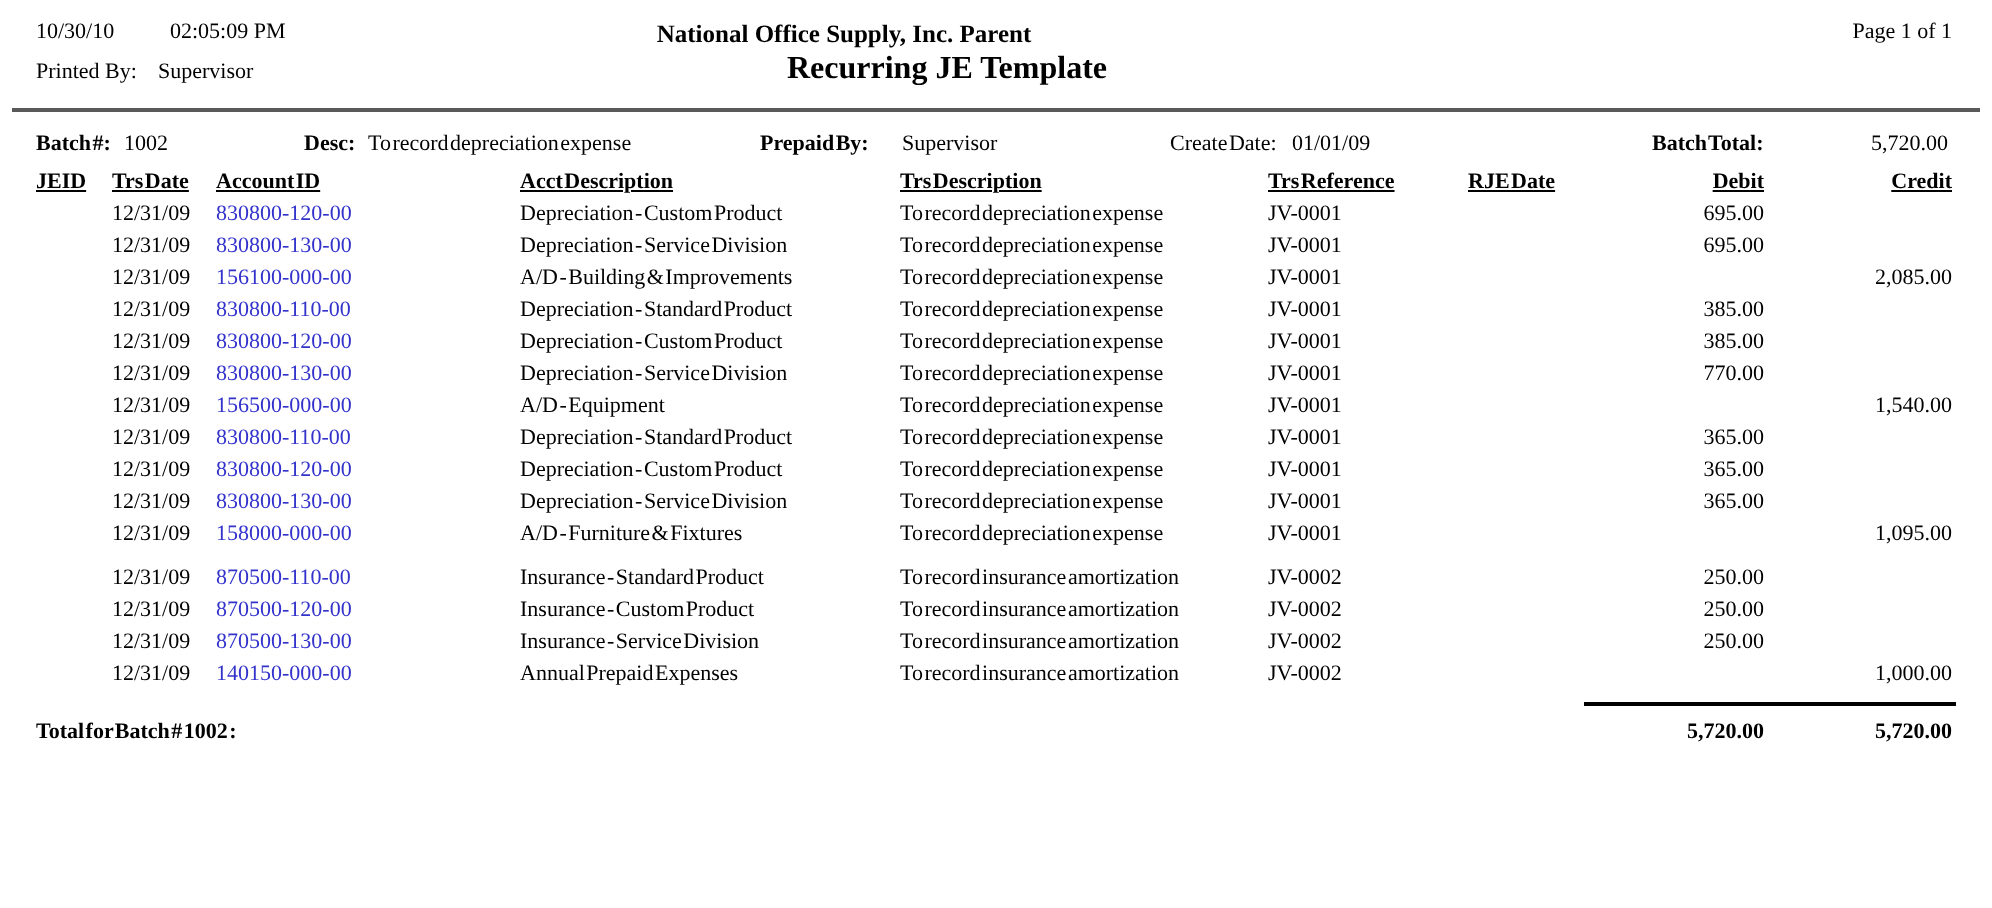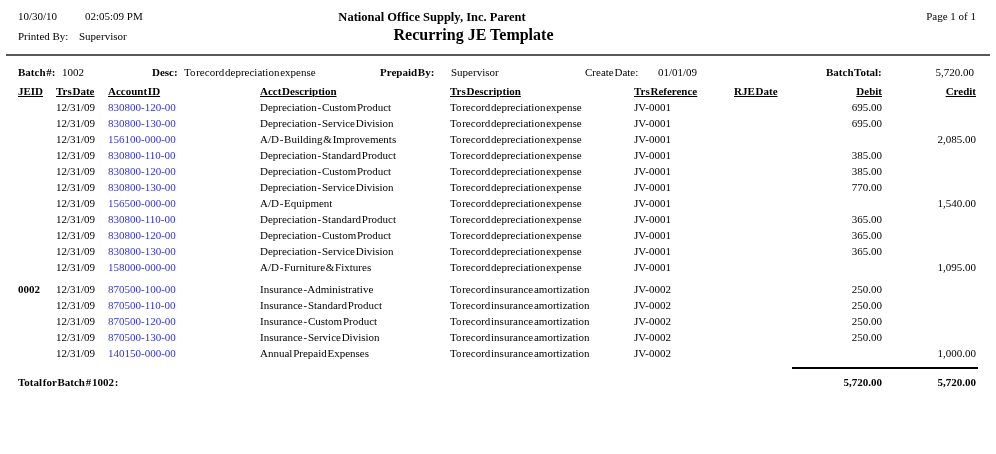--- a/index.html
+++ b/index.html
@@ -2,34 +2,34 @@
 <html><head>
 <meta charset="utf-8">
 <style>
   html,body { margin:0; padding:0; background:#fff; }
   .page {
     position:relative; width:996px; height:454px; background:#ffffff;
     font-family:"Liberation Serif", serif; font-size:11px; color:#000;
     overflow:hidden;
   }
   .abs { position:absolute; white-space:nowrap; }
-  .company { top:10px; left:0; width:844px; text-align:center; font-size:12.5px; font-weight:bold;padding-left:10px; }
+  .company { top:10px; left:0; width:844px; text-align:center; font-size:12.5px; font-weight:bold; }
   .report-title { top:26px; left:0; width:947px; text-align:center; font-size:16px; font-weight:bold; }
   .hdr-rule { position:absolute; top:54px; left:6px; width:984px; border-top:2px solid #595959; }
   .tight { word-spacing:-2px; }
   
   .batch-line span { position:absolute; top:66px; white-space:nowrap; }
   .bl-batch-label { left:18px; font-weight:bold; }
   .bl-batch-num  { left:62px; }
   .bl-desc-label { left:152px; font-weight:bold; }
   .bl-desc       { left:184px; }
   .bl-entered-label { left:380px; font-weight:bold; }
   .bl-entered    { left:451px; }
   .bl-created-label { left:585px; font-weight:normal; }
-  .bl-created    { left:646px;margin-left:12px; }
+  .bl-created    { left:646px; }
   .bl-btotal-label { left:826px; font-weight:bold; }
   .bl-btotal     { left:892px; width:82px; text-align:right; }
   
   table.je { position:absolute; top:82px; left:16px; width:962px; border-collapse:collapse; table-layout:fixed; }
   .je th, .je td {
     padding:0 2px; height:16px; line-height:15px; font-size:11px;
     overflow:hidden; white-space:nowrap; vertical-align:bottom; text-align:left;
   }
   .je th { font-weight:bold; text-decoration:underline; height:17px; }
   .je th.num, .je td.num { text-align:right; }
@@ -213,31 +213,20 @@
           <td>To record depreciation expense</td>
           <td>JV-0001</td>
           <td></td>
           <td class="num"></td>
           <td class="num">1,095.00</td>
         </tr>
         <tr class="spacer">
           <td colspan="9"></td>
         </tr>
         <tr>
-          <td class="jeid">0002</td>
-          <td>12/31/09</td>
-          <td><span class="link" style="color: rgb(51, 51, 204);">870500-100-00</span></td>
-          <td>Insurance - Administrative</td>
-          <td>To record insurance amortization</td>
-          <td>JV-0002</td>
-          <td></td>
-          <td class="num">250.00</td>
-          <td class="num"></td>
-        </tr>
-        <tr>
           <td class="jeid"></td>
           <td>12/31/09</td>
           <td><span class="link" style="color: rgb(51, 51, 204);">870500-110-00</span></td>
           <td>Insurance - Standard Product</td>
           <td>To record insurance amortization</td>
           <td>JV-0002</td>
           <td></td>
           <td class="num">250.00</td>
           <td class="num"></td>
         </tr>

